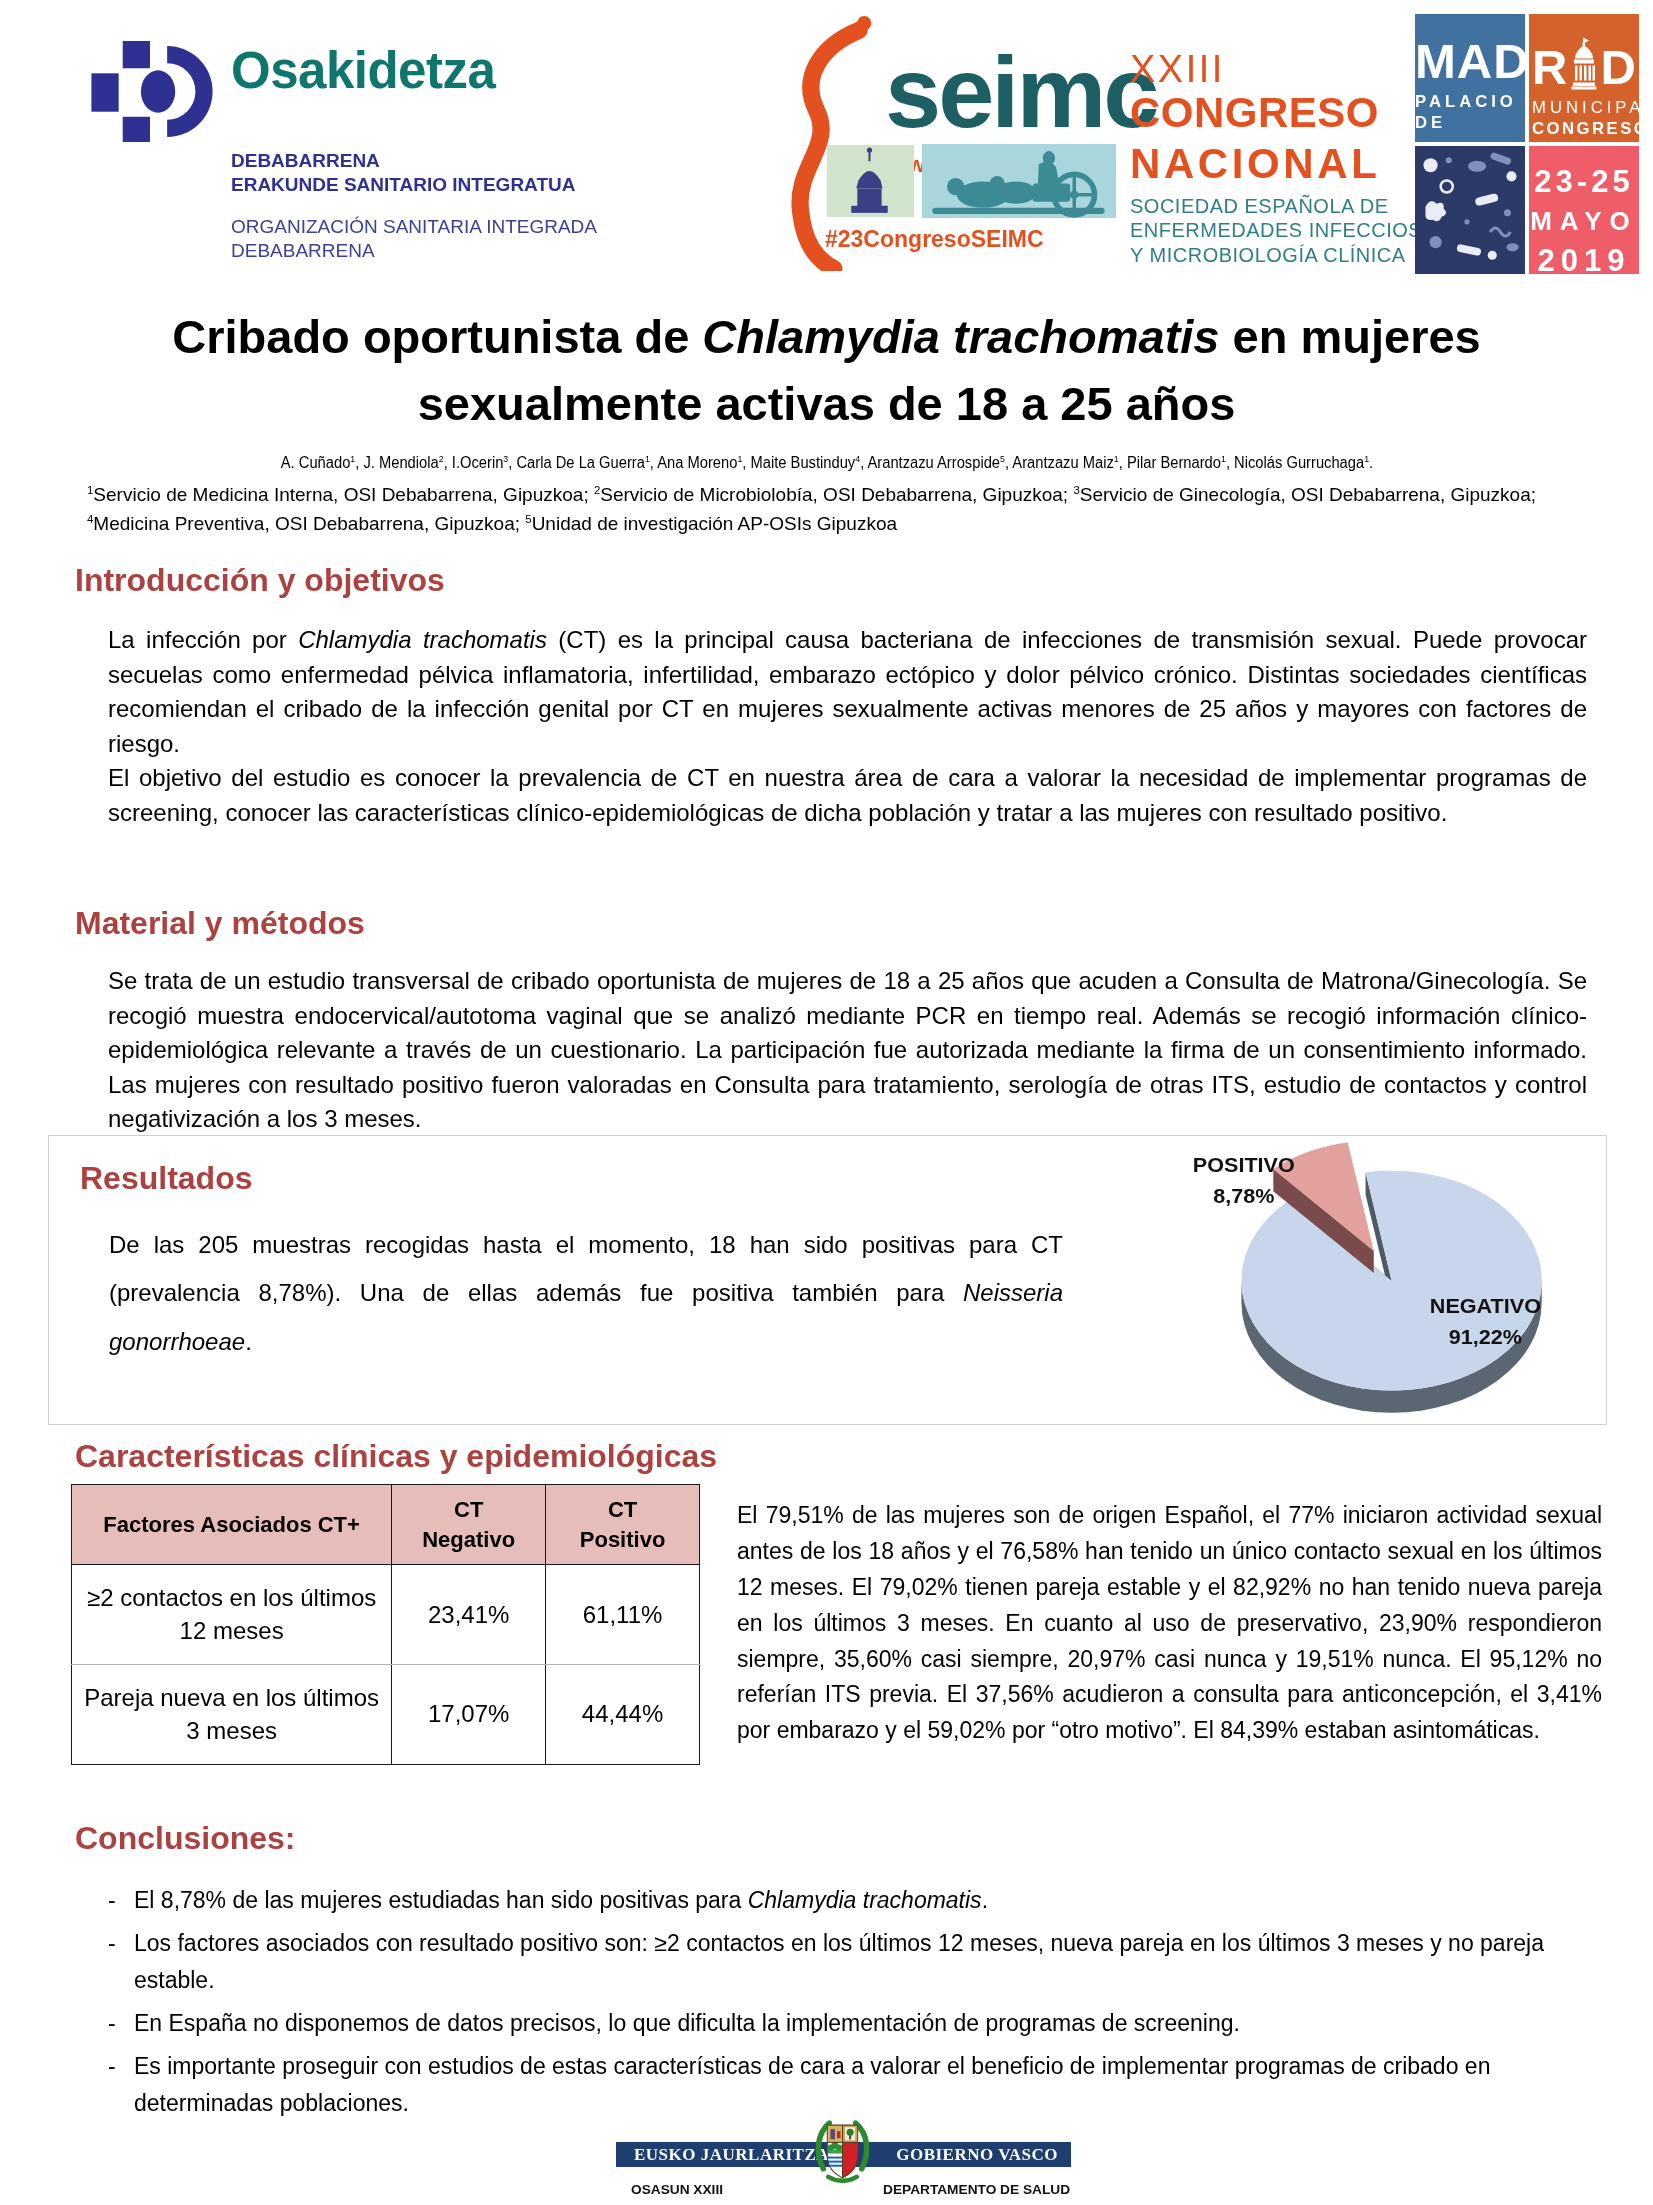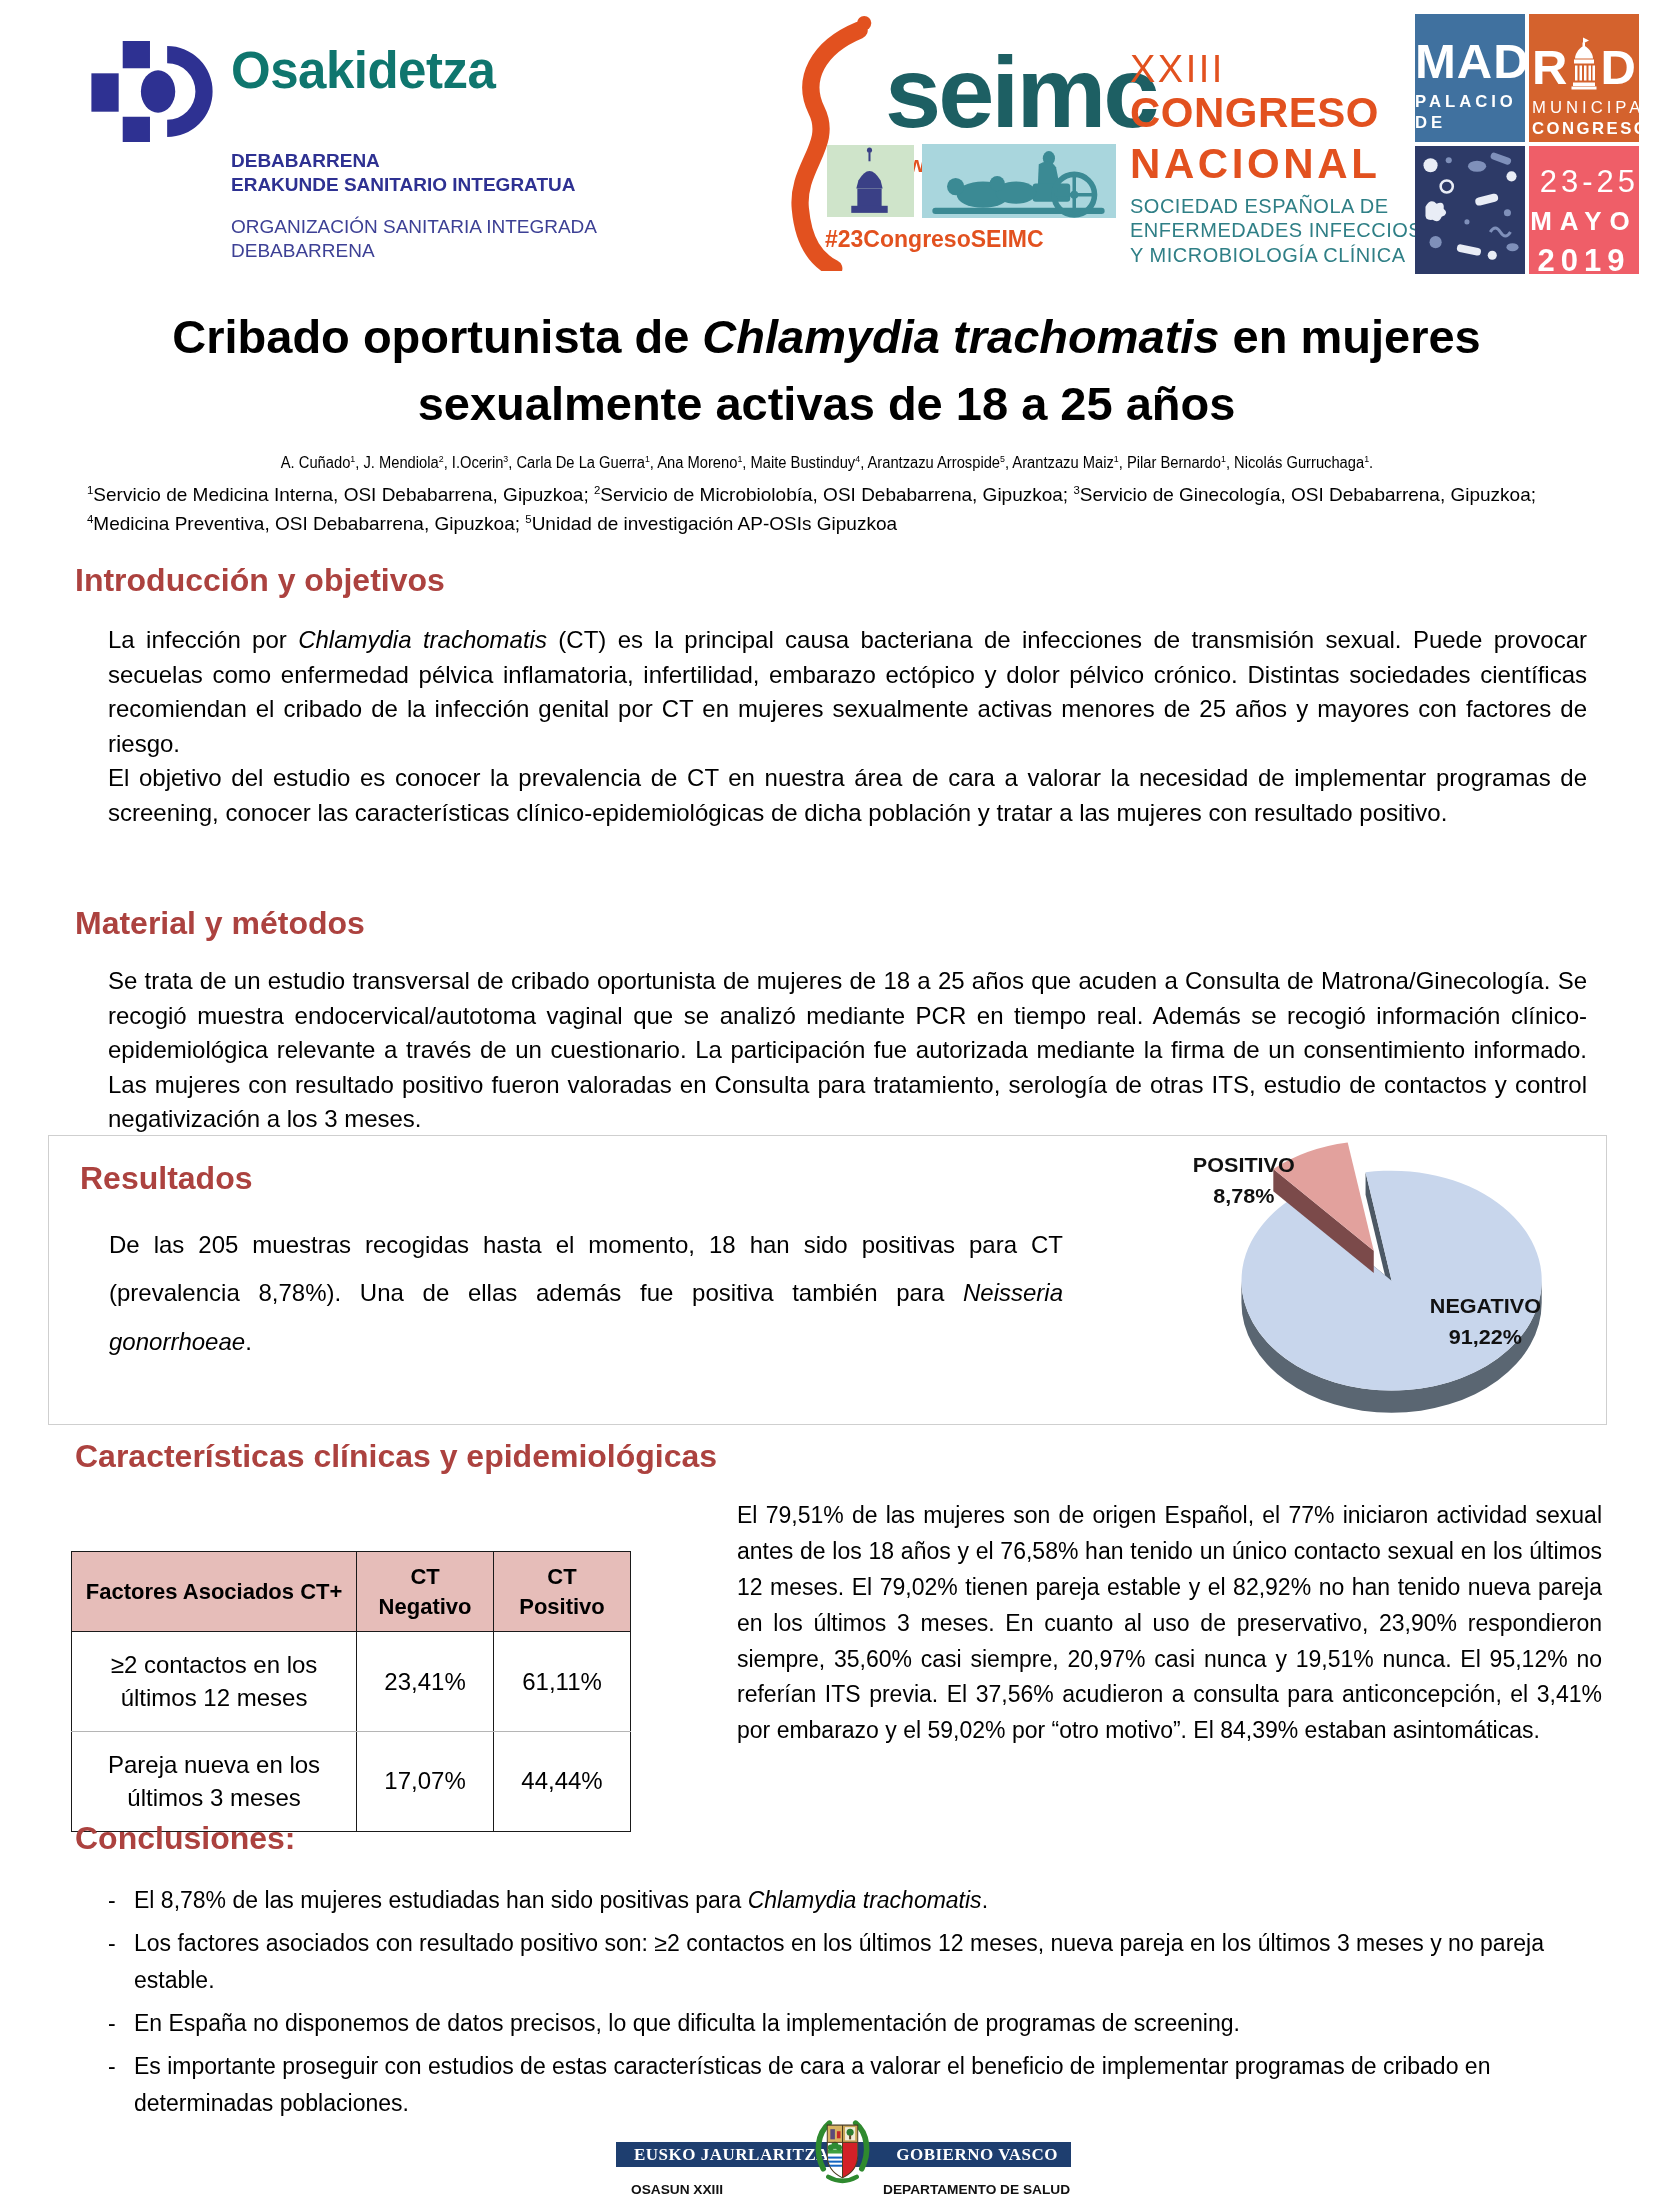--- a/index.html
+++ b/index.html
@@ -27,21 +27,21 @@
   #madrid{left:1415px;top:14px;width:223px;height:261px;display:grid;
           grid-template-columns:110px 110px;grid-template-rows:128px 128px;gap:4px;}
   .m-cell{position:relative;color:#fff;overflow:hidden;}
   #m-tl{background:#40719f;padding:23px 4px 0 0;box-sizing:border-box;}
   #m-tr{background:#d4622d;padding:23px 0 0 3px;box-sizing:border-box;}
   #m-bl{background:#2d3a67;}
   #m-br{background:#ef5e68;text-align:center;padding-top:20px;box-sizing:border-box;}
   .m-big{font-size:49px;font-weight:bold;line-height:1;letter-spacing:1px;}
   .m-sub{font-size:16.7px;letter-spacing:4px;line-height:1;}
   .m-row{display:flex;align-items:flex-end;gap:2px;}
-  #m-br .d1{font-size:31px;font-weight:normal;letter-spacing:4px;line-height:1;text-align:right;}
+  #m-br .d1{font-size:31px;font-weight:bold;letter-spacing:4px;line-height:1;}
   #m-br .d2{font-size:26px;font-weight:bold;letter-spacing:8px;line-height:1;margin-top:11px;}
   #m-br .d3{font-size:31px;font-weight:bold;letter-spacing:6px;line-height:1;margin-top:11px;}
   
   #title{left:86px;top:304px;width:1481px;text-align:center;font-size:47px;font-weight:bold;
          line-height:1.42;white-space:pre-line;}
   #authors{left:76px;top:453px;width:1502px;text-align:center;font-size:16px;white-space:nowrap;
            transform:scaleX(.92);transform-origin:50% 50%;}
   #affils{left:87px;top:481px;width:1509px;font-size:19px;line-height:1.5;white-space:pre-line;}
   
   .h2{font-size:32px;font-weight:bold;color:#ac423f;line-height:1;}
@@ -51,21 +51,21 @@
   .body-text p{margin:0;}
   #intro-text{left:108px;top:623px;width:1479px;}
   #methods-text{left:108px;top:964px;width:1479px;}
   
   #results-box{left:48px;top:1135px;width:1557px;height:288px;border:1px solid #cfcfcf;background:#fff;}
   #h-results{left:31px;top:26px;}
   #results-text{left:60px;top:85px;width:954px;font-size:24px;line-height:2.02;text-align:justify;}
   #pie{left:1108px;top:4px;width:441px;height:277px;}
   .pie-label{font-weight:bold;font-size:46px;fill:#111;}
   
-  #factors-table{left:71px;top:1551px;width:560px;border-collapse:collapse;table-layout:fixed;}
+  #factors-table{left:71px;top:1484px;width:629px;border-collapse:collapse;table-layout:fixed;}
   #factors-table th,#factors-table td{border-left:1.5px solid #1a1a1a;border-right:1.5px solid #1a1a1a;text-align:center;}
   #factors-table thead th{background:#e6bdb9;font-size:22px;font-weight:bold;white-space:pre-line;
       padding:10px 5px;border-top:1.5px solid #1a1a1a;border-bottom:1.5px solid #1a1a1a;line-height:1.35;}
   #factors-table td{font-size:24px;padding:17px 5px;border-bottom:0.5px solid #b5b5b5;line-height:1.35;}
   #factors-table tr:last-child td{border-bottom:1.5px solid #1a1a1a;}
   #factors-table col.c1{width:51%;} #factors-table col.c2{width:24.5%;} #factors-table col.c3{width:24.5%;}
   #chars-text{left:737px;top:1498px;width:865px;font-size:23px;line-height:1.56;text-align:justify;}
   
   #conc-list{left:108px;top:1882px;width:1497px;}
   .conc-item{display:flex;margin-bottom:7px;font-size:23px;line-height:1.58;}

